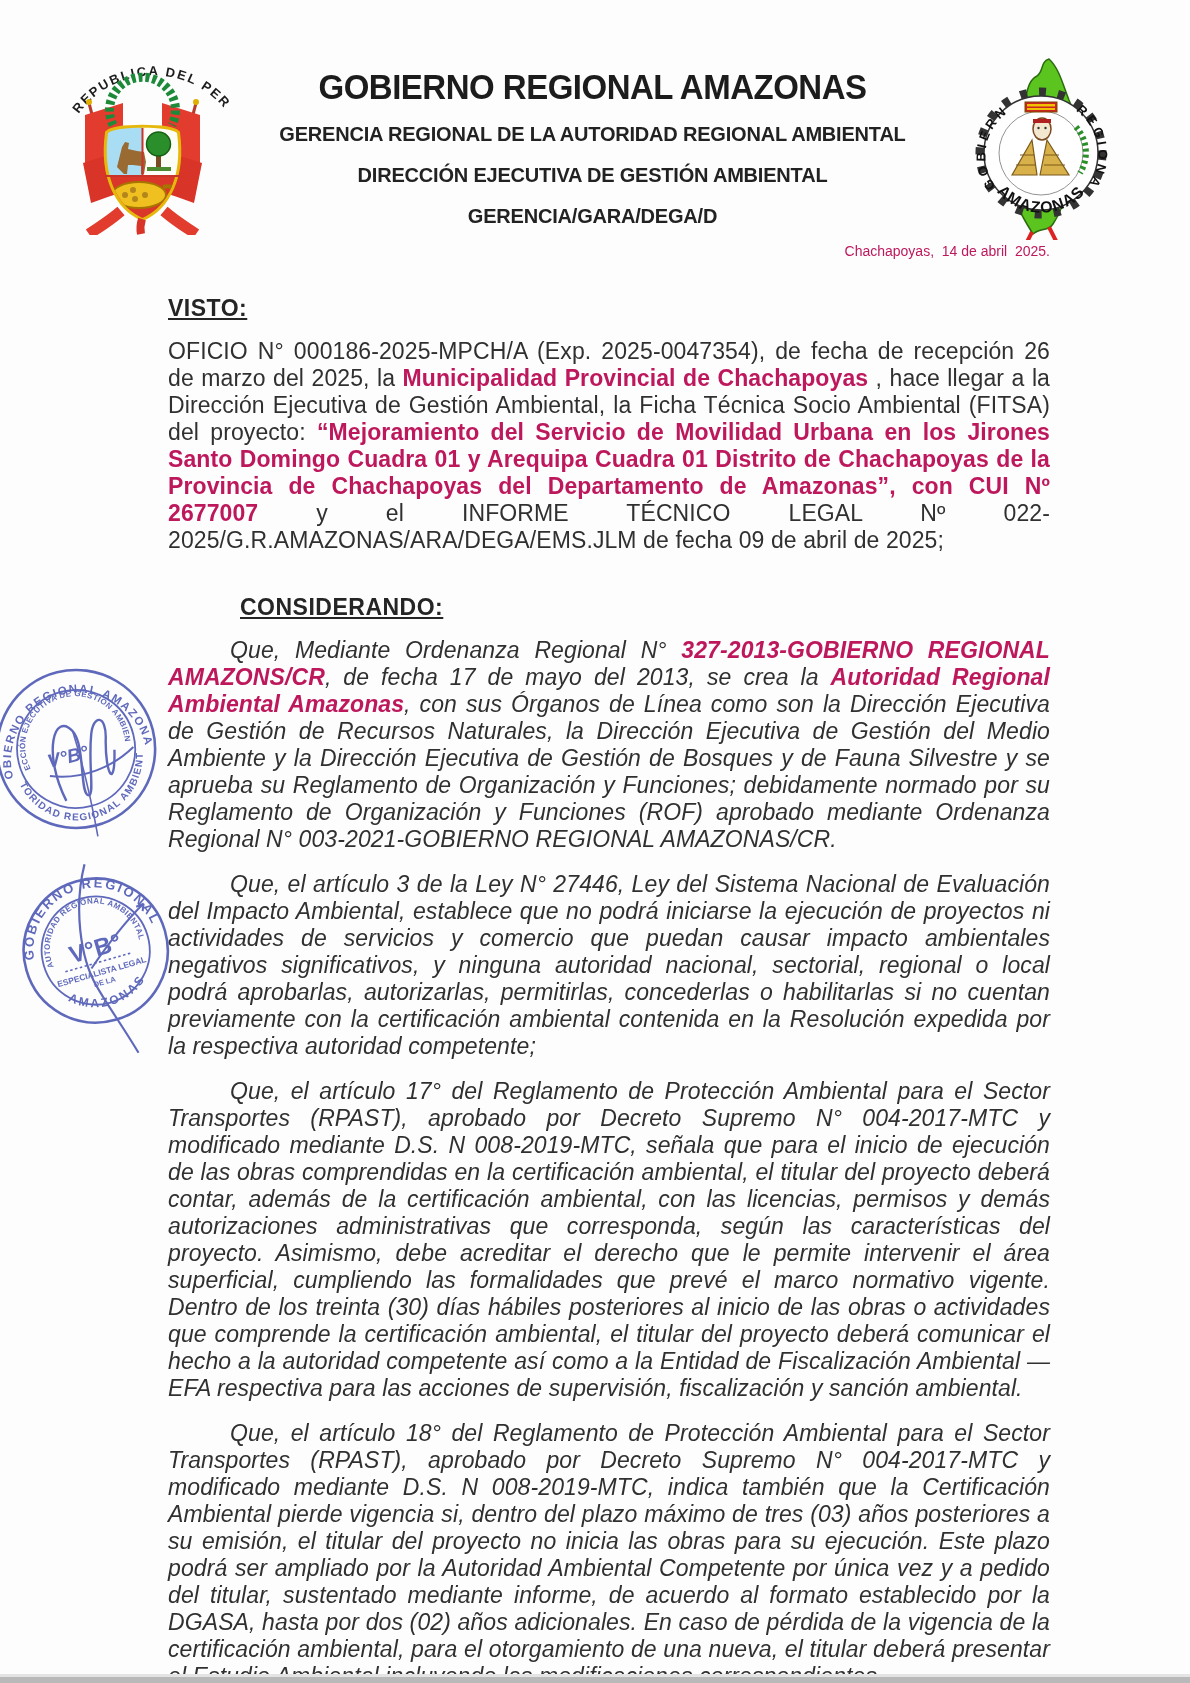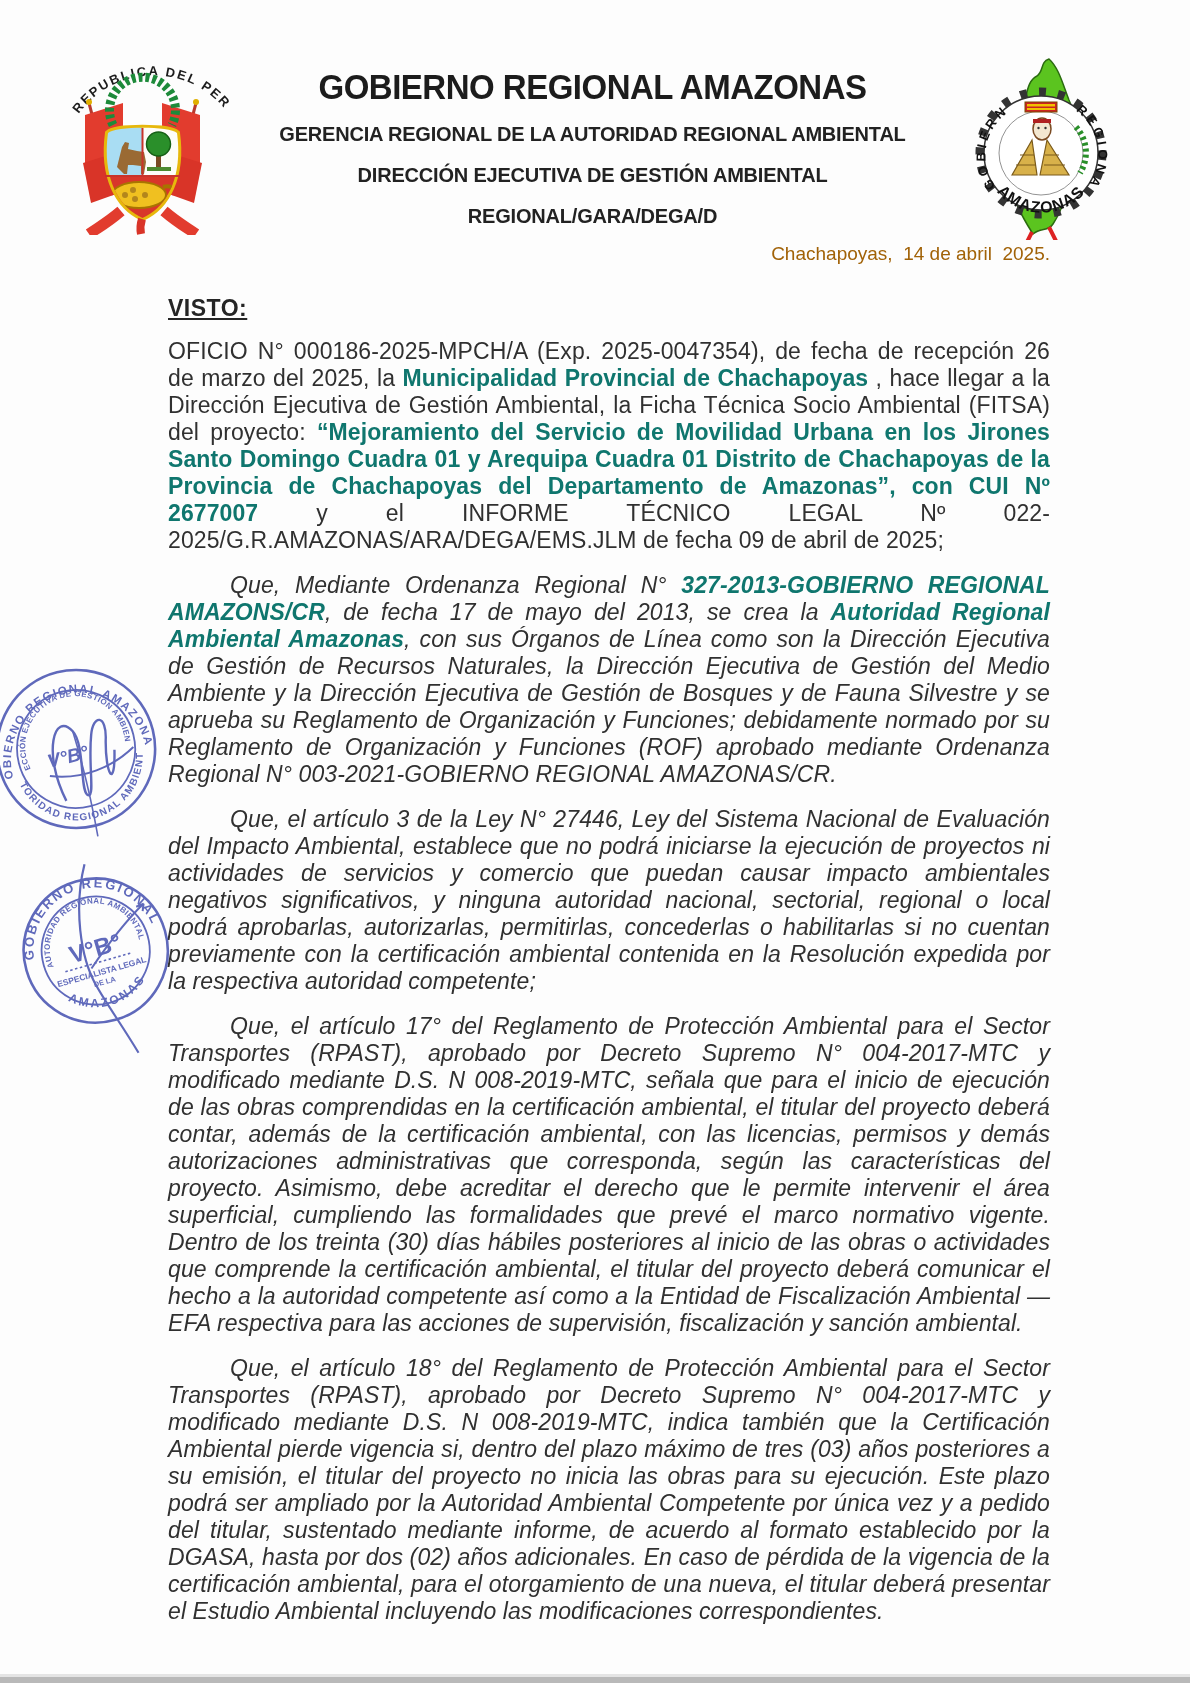--- a/index.html
+++ b/index.html
@@ -16,36 +16,36 @@
   .org-title {
     font-size:33px; font-weight:bold; letter-spacing:-0.5px; color:#1c1c1c;
     transform:scaleY(1.05); margin-bottom:8px; white-space:nowrap;
   }
   .hline {
     font-size:20px; font-weight:bold; color:#222; letter-spacing:-0.2px;
     line-height:26px; white-space:nowrap;margin-top:15px;
   }
   
   .dateline {
-    position:absolute; top:243px; right:140px; font-size:19px; color:#a16207;
+    position:absolute; top:243px; right:140px; font-size:14px; color:#be185d;
     white-space:pre;
   }
   
   .doc-body {
     position:absolute; left:168px; top:295px; width:882px;
     font-size:23px; line-height:27px; color:#303030; letter-spacing:0.1px;
   }
   .heading {
     font-weight:bold; text-decoration:underline; letter-spacing:0.5px;
     margin-bottom:16px; color:#252525;
   }
   .heading.considerando { margin-left:72px; margin-top:40px; }
   .doc-body p { text-align:justify; margin-bottom:18px; }
   .doc-body p.indent { text-indent:62px;font-style:italic; }
-  .doc-body p b { font-weight:bold; color:#0f766e; }
+  .doc-body p b { font-weight:bold; color:#be185d; }
   
   .stamp1 { position:absolute; left:-20px; top:648px; transform:rotate(-14deg); opacity:0.88; }
   .stamp2 { position:absolute; left:12px; top:862px; transform:rotate(-16deg); opacity:0.88; }
   .stamp-text { fill:#4a55b2; }
   .stamp-stroke { stroke:#4a55b2; fill:none; }
   
   .scan-edge { position:absolute; left:0; bottom:0; width:100%; height:6px; background:#b9b9b9; }
   .scan-edge2 { position:absolute; left:0; bottom:6px; width:100%; height:3px; background:#e4e4e4; }
 </style>
 </head>
@@ -109,21 +109,21 @@
       <path d="M 66 166 C 52 178 44 182 34 189" stroke="#e23c2e" stroke-width="11" fill="none"></path>
       <path d="M 109 166 C 123 178 131 182 141 189" stroke="#e23c2e" stroke-width="11" fill="none"></path>
       <path d="M 87 174 C 85 180 85 184 86 189" stroke="#d93428" stroke-width="8" fill="none"></path>
     </g>
   </svg>
 
   <div class="header-text">
     <div class="org-title">GOBIERNO REGIONAL AMAZONAS</div>
     <div class="hline">GERENCIA REGIONAL DE LA AUTORIDAD REGIONAL AMBIENTAL</div>
     <div class="hline">DIRECCIÓN EJECUTIVA DE GESTIÓN AMBIENTAL</div>
-    <div class="hline">REGIONAL/GARA/DEGA/D</div>
+    <div class="hline">GERENCIA/GARA/DEGA/D</div>
   </div>
 
   <svg class="seal-right" width="180" height="185" viewBox="0 0 180 185">
     <defs>
       <path id="azLeft" d="M 45 133 A 52 52 0 0 1 57 57" fill="none"></path>
       <path id="azRight" d="M 122 55 A 52 52 0 0 1 136 130" fill="none"></path>
       <path id="azBottom" d="M 46 138 A 58 58 0 0 0 132 139" fill="none"></path>
     </defs>
 
     <path d="M 97 4 C 88 7 92 16 85 21 C 73 27 76 44 68 59 C 57 80 52 110 60 135 C 64 151 72 165 81 179 C 89 172 96 177 101 169 C 113 151 119 126 123 101 C 127 80 124 60 117 45 C 111 30 107 13 97 4 Z" fill="#5bc41f" stroke="#2b6b10" stroke-width="1.5"></path>
@@ -165,20 +165,21 @@
       <path d="M 97 172 l 7 14" stroke="#d22" stroke-width="4" fill="none"></path>
     </g>
   </svg>
 
   <div class="dateline">Chachapoyas,  14 de abril  2025.</div>
 
   <div class="doc-body">
     <div class="heading visto">VISTO:</div>
     <p><span>OFICIO N° 000186-2025-MPCH/A (Exp. 2025-0047354), de fecha de recepción 26 de marzo del 2025, la </span><b>Municipalidad Provincial de Chachapoyas</b><span> , hace llegar a la Dirección Ejecutiva de Gestión Ambiental, la Ficha Técnica Socio Ambiental (FITSA) del proyecto: </span><b>“Mejoramiento del Servicio de Movilidad Urbana en los Jirones Santo Domingo Cuadra 01 y Arequipa Cuadra 01 Distrito de Chachapoyas de la Provincia de Chachapoyas del Departamento de Amazonas”, con CUI Nº 2677007</b><span> y el INFORME TÉCNICO LEGAL Nº 022-2025/G.R.AMAZONAS/ARA/DEGA/EMS.JLM de fecha 09 de abril  de 2025;</span></p>
 
+    <div class="heading considerando">CONSIDERANDO:</div>
     <p class="indent"><span>Que, Mediante Ordenanza Regional N° </span><b>327-2013-GOBIERNO REGIONAL AMAZONS/CR</b><span>, de fecha 17 de mayo del 2013, se crea la </span><b>Autoridad Regional Ambiental Amazonas</b><span>, con sus Órganos de Línea como son la Dirección  Ejecutiva de Gestión de Recursos Naturales, la Dirección Ejecutiva de  Gestión del Medio Ambiente y la Dirección Ejecutiva de Gestión de Bosques y de Fauna Silvestre y se aprueba su Reglamento de Organización y Funciones; debidamente normado por su Reglamento de Organización y Funciones (ROF) aprobado mediante Ordenanza Regional N° 003-2021-GOBIERNO REGIONAL AMAZONAS/CR.</span></p>
     <p class="indent"><span>Que, el artículo 3 de la Ley N° 27446, Ley del Sistema Nacional de Evaluación del Impacto Ambiental, establece que no podrá iniciarse la ejecución de proyectos ni actividades de servicios y comercio que puedan causar impacto ambientales negativos significativos, y ninguna autoridad nacional, sectorial, regional o local podrá aprobarlas, autorizarlas, permitirlas, concederlas o habilitarlas si no cuentan previamente con la certificación ambiental contenida en la Resolución expedida por la respectiva autoridad competente;</span></p>
     <p class="indent"><span>Que, el artículo 17° del Reglamento de Protección Ambiental para el Sector Transportes (RPAST), aprobado por Decreto Supremo N° 004-2017-MTC y modificado mediante D.S. N 008-2019-MTC, señala que para el inicio de ejecución de las obras comprendidas en la certificación ambiental, el titular del proyecto deberá contar, además de la certificación ambiental, con las licencias, permisos y demás autorizaciones administrativas que corresponda, según las características del proyecto.  Asimismo, debe acreditar el derecho que le permite intervenir el área superficial, cumpliendo las formalidades que prevé el marco normativo vigente. Dentro de los treinta (30) días hábiles posteriores al inicio de las obras o actividades que comprende la certificación ambiental, el titular del proyecto deberá comunicar el hecho a la autoridad competente así como a la Entidad de Fiscalización Ambiental —EFA respectiva para las acciones de supervisión, fiscalización y sanción ambiental.</span></p>
     <p class="indent"><span>Que, el artículo 18° del Reglamento de Protección Ambiental para el Sector Transportes (RPAST), aprobado por Decreto Supremo N° 004-2017-MTC y modificado mediante D.S. N 008-2019-MTC, indica también que la Certificación Ambiental pierde vigencia si, dentro del plazo máximo de tres (03) años posteriores a su emisión, el titular del proyecto no inicia las obras para su ejecución. Este plazo podrá ser ampliado por la Autoridad Ambiental Competente por única vez y a pedido del titular, sustentado mediante informe, de acuerdo al formato establecido por la DGASA, hasta por dos (02) años adicionales. En caso de pérdida de la vigencia de la certificación ambiental, para el otorgamiento de una nueva, el titular deberá presentar el Estudio Ambiental incluyendo las modificaciones correspondientes.</span></p>
   </div>
 
   <svg class="stamp1" width="200" height="200" viewBox="0 0 200 200" style="overflow:visible">
     <defs>
       <path id="s1top" d="M 28 112 A 68 68 0 1 1 164 112" fill="none"></path>
       <path id="s1bot" d="M 32 118 A 65 65 0 0 0 160 118" fill="none"></path>

